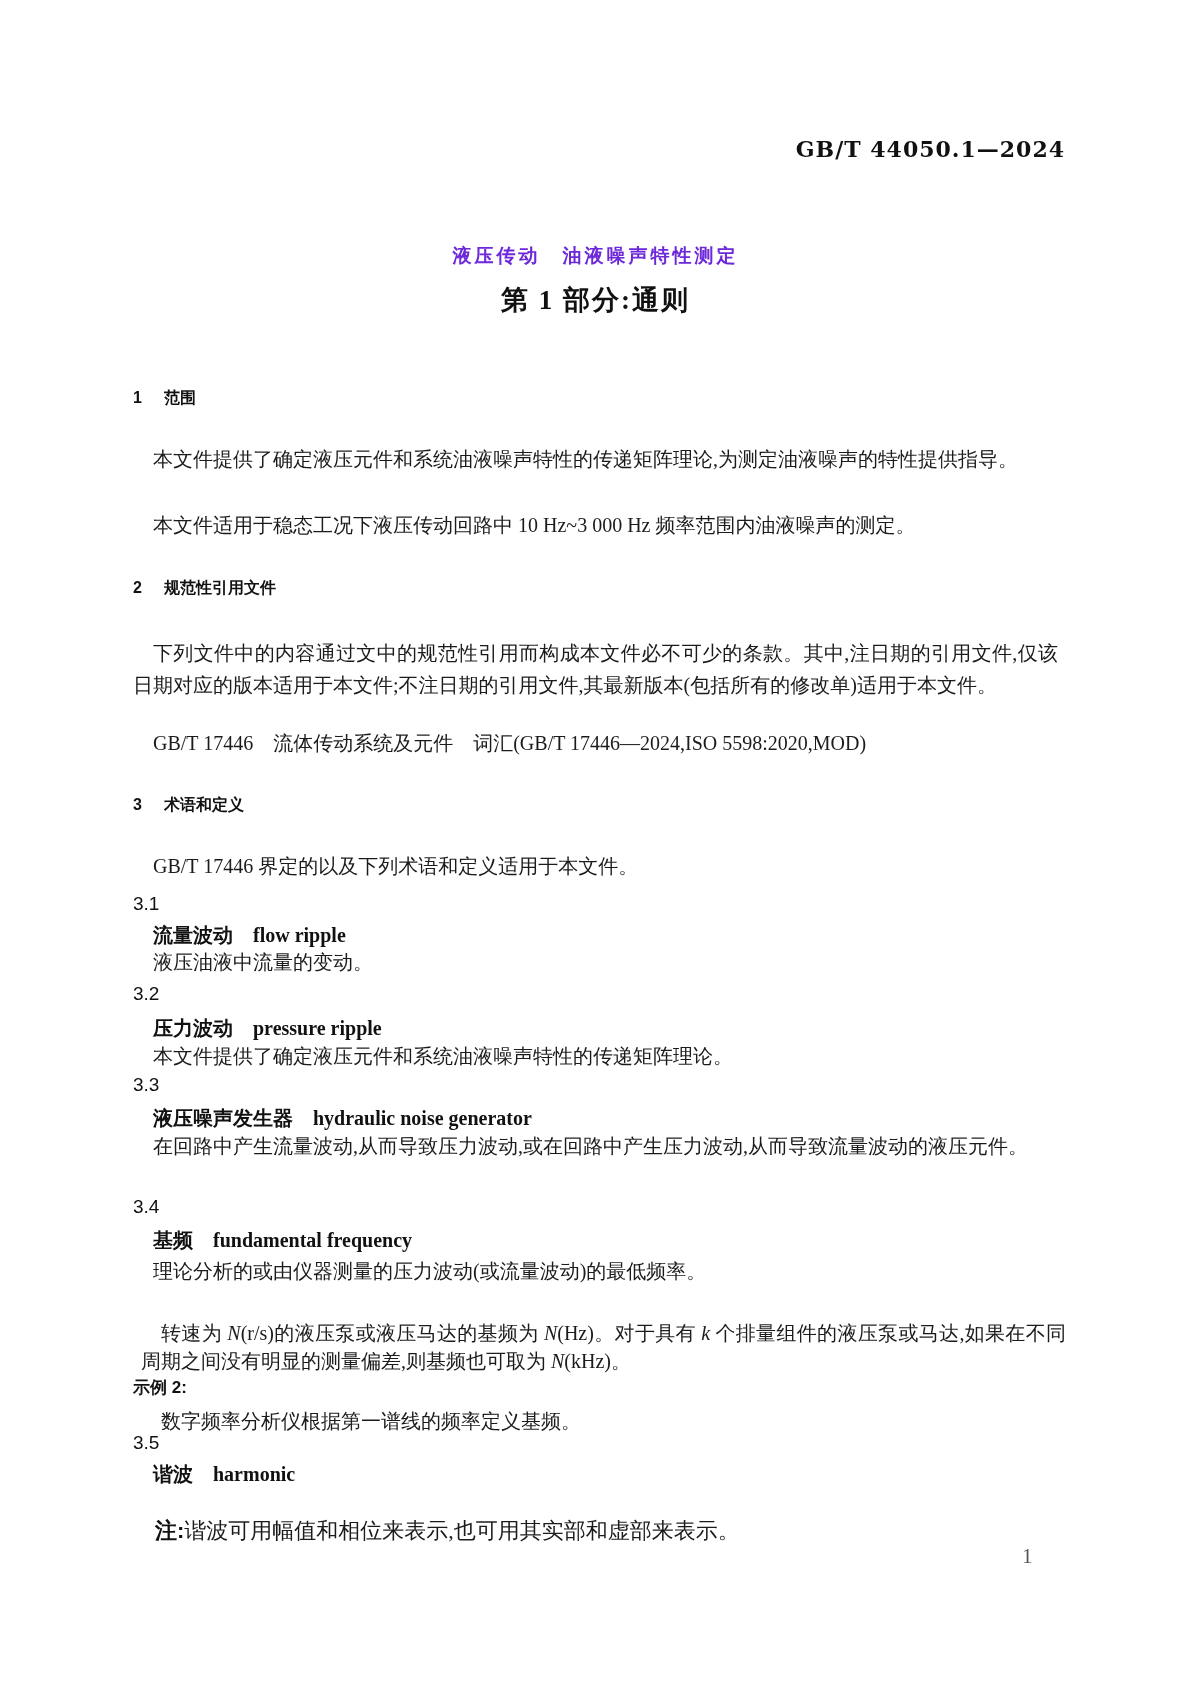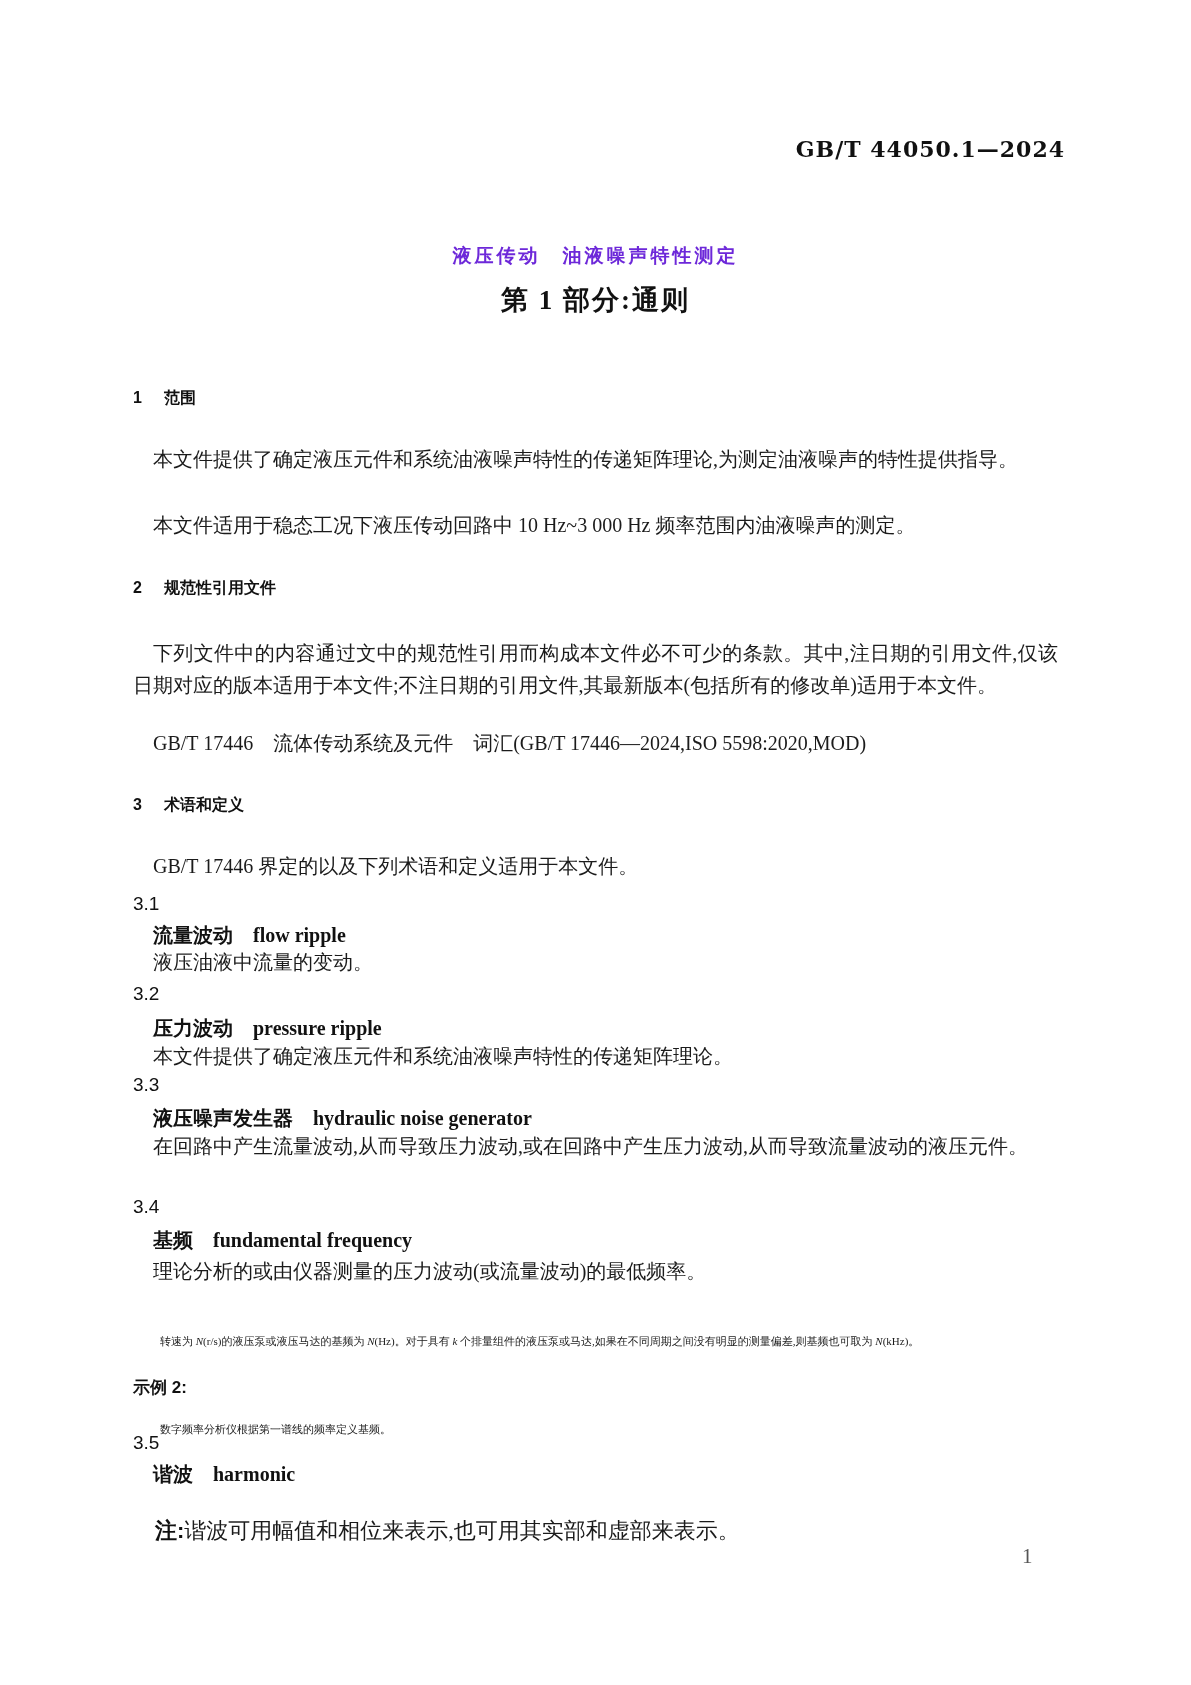--- a/index.html
+++ b/index.html
@@ -55,22 +55,22 @@
   .term-en{
     font-family:"Liberation Serif","DejaVu Serif",serif;
     font-weight:bold;color:#111;margin-left:20px;text-align:right;
   }
   .small-label{
     margin:0;
     font-family:"Liberation Sans","DejaVu Sans",sans-serif;
     font-weight:bold;font-size:17px;line-height:24px;color:#111;
   }
   .small-text{
-    margin:16px;
-    font-size:11px;line-height:28px;text-align:justify;color:#1b1b1b;
+    margin:8px;
+    font-size:20px;line-height:28px;text-align:justify;color:#1b1b1b;
   }
   .note-line{margin:0;font-size:22px;line-height:26px;color:#1b1b1b;}
   .note-label{
     font-family:"Liberation Sans","DejaVu Sans",sans-serif;
     font-weight:bold;color:#111;
   }
   .var{font-style:italic;font-family:"Liberation Serif","DejaVu Serif",serif;}
   .page-number{
     top:1544px;left:1022px;
     font-size:21px;color:#555;

